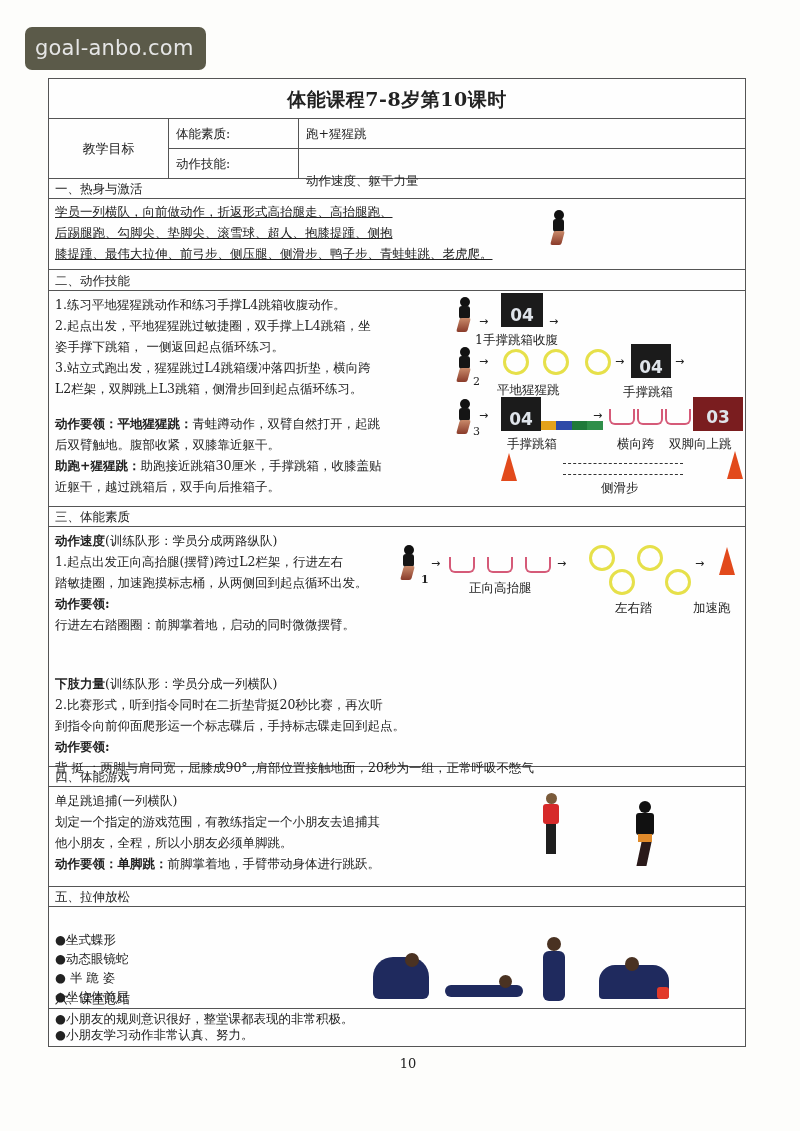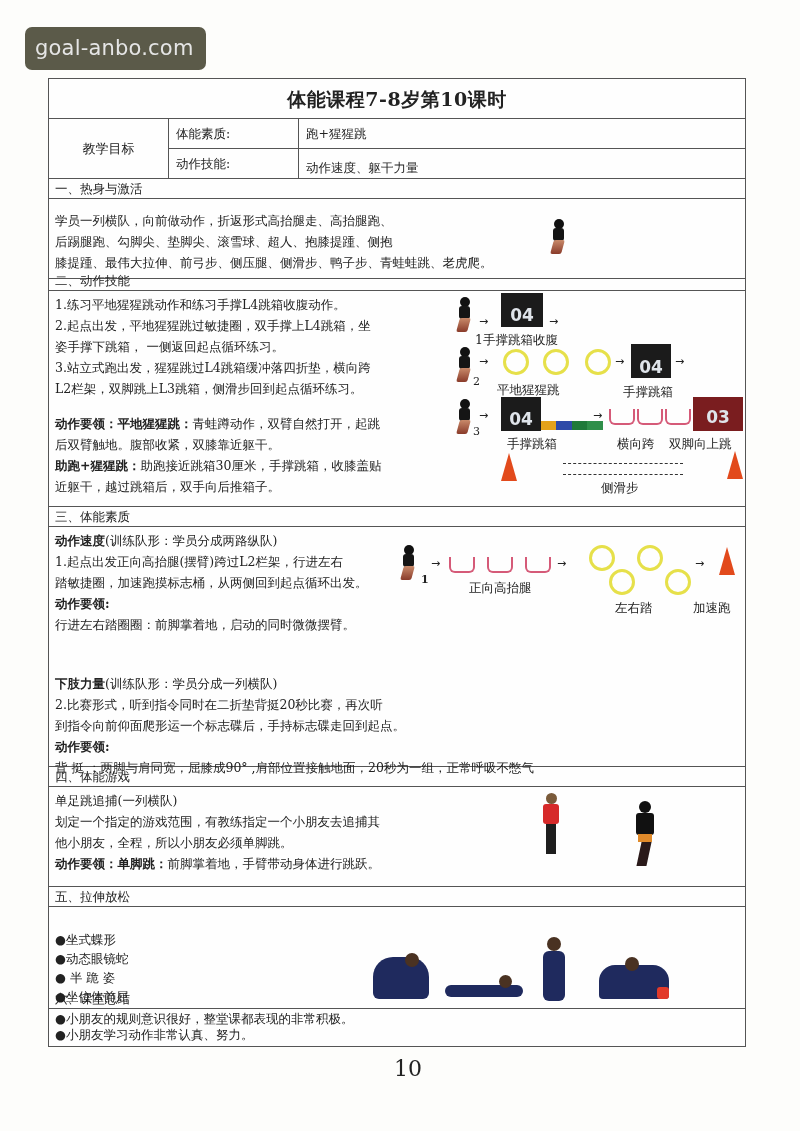--- a/index.html
+++ b/index.html
@@ -22,28 +22,28 @@
   }
   .goal-row { top: 40px; height: 60px; }
   .goal-label {
     position: absolute; left: 0; top: 0; width: 120px; height: 60px;
     border-right: 1.5px solid #555; text-align: center; line-height: 60px; font-size: 13px;
   }
   .goal-cell { position: absolute; height: 30px; line-height: 30px; font-size: 12.5px; padding-left: 7px; }
   .gk1 { left: 120px; top: 0; width: 130px; border-right: 1.5px solid #555; border-bottom: 1.5px solid #555; }
   .gv1 { left: 250px; top: 0; width: 446px; border-bottom: 1.5px solid #555; }
   .gk2 { left: 120px; top: 30px; width: 130px; border-right: 1.5px solid #555; }
-  .gv2 { left: 250px; top: 34px; width: 446px; }
+  .gv2 { left: 250px; top: 47px; width: 446px; }
   .sec-head { height: 20px; font-size: 12.5px; line-height: 19px; padding-left: 6px; }
   .sec-body { font-size: 12.5px; padding: 3px 6px; line-height: 21px; }
   .line { display: block; white-space: nowrap; }
   .b { font-weight: bold; }
   .gap { height: 14px; }
   .pic { position: absolute; }
-  .page-num { position: absolute; left: 0; width: 800px; top: 1056px; text-align: center; font-size: 22px; padding-left: 16px; }
+  .page-num { position: absolute; left: 0; width: 800px; top: 1056px; text-align: center; font-size: 13px; padding-left: 16px; }
   
   .runner { position: absolute; width: 14px; height: 36px; }
   .runner .h { position:absolute; left:3px; top:0; width:10px; height:10px; border-radius:50%; background:#111; }
   .runner .t { position:absolute; left:2px; top:9px; width:11px; height:13px; background:#151515; border-radius:3px; }
   .runner .l { position:absolute; left:1px; top:21px; width:11px; height:14px; background:linear-gradient(#c98a6a,#8a3b2a); transform:skewX(-15deg); border-radius:2px; }
   .box04 { position: absolute; background: #1b1b1b; color: #dfe4ea; font-family: "DejaVu Sans", sans-serif; font-weight: bold; text-align: center; }
   .ring { position: absolute; border: 3px solid #e6e04a; border-radius: 50%; }
   .cone { position: absolute; width: 0; height: 0; border-left: 8px solid transparent; border-right: 8px solid transparent; border-bottom: 28px solid #e24a1c; }
   .hurdle { position: absolute; width: 26px; height: 16px; border: 2px solid #d55a78; border-top: none; border-radius: 0 0 6px 6px; }
   .arrow { position: absolute; font-size: 11px; color: #222; font-family: "DejaVu Sans", sans-serif; }
@@ -62,21 +62,21 @@
 
   <div class="row goal-row">
     <div class="goal-label">教学目标</div>
     <div class="goal-cell gk1">体能素质:</div>
     <div class="goal-cell gv1">跑+猩猩跳</div>
     <div class="goal-cell gk2">动作技能:</div>
     <div class="goal-cell gv2">动作速度、躯干力量</div>
   </div>
 
   <div class="row sec-head" style="top:100px;">一、热身与激活</div>
-  <div class="row sec-body" style="top:128px;height:72px;">
+  <div class="row sec-body" style="top:119px;height:72px;text-decoration:underline;">
     <span class="line">学员一列横队，向前做动作，折返形式高抬腿走、高抬腿跑、</span>
     <span class="line">后踢腿跑、勾脚尖、垫脚尖、滚雪球、超人、抱膝提踵、侧抱</span>
     <span class="line">膝提踵、最伟大拉伸、前弓步、侧压腿、侧滑步、鸭子步、青蛙蛙跳、老虎爬。</span>
     <div class="runner" style="left:502px;top:12px;">
         <div class="h"></div>
         <div class="t"></div>
         <div class="l"></div>
       </div>
   </div>
 

